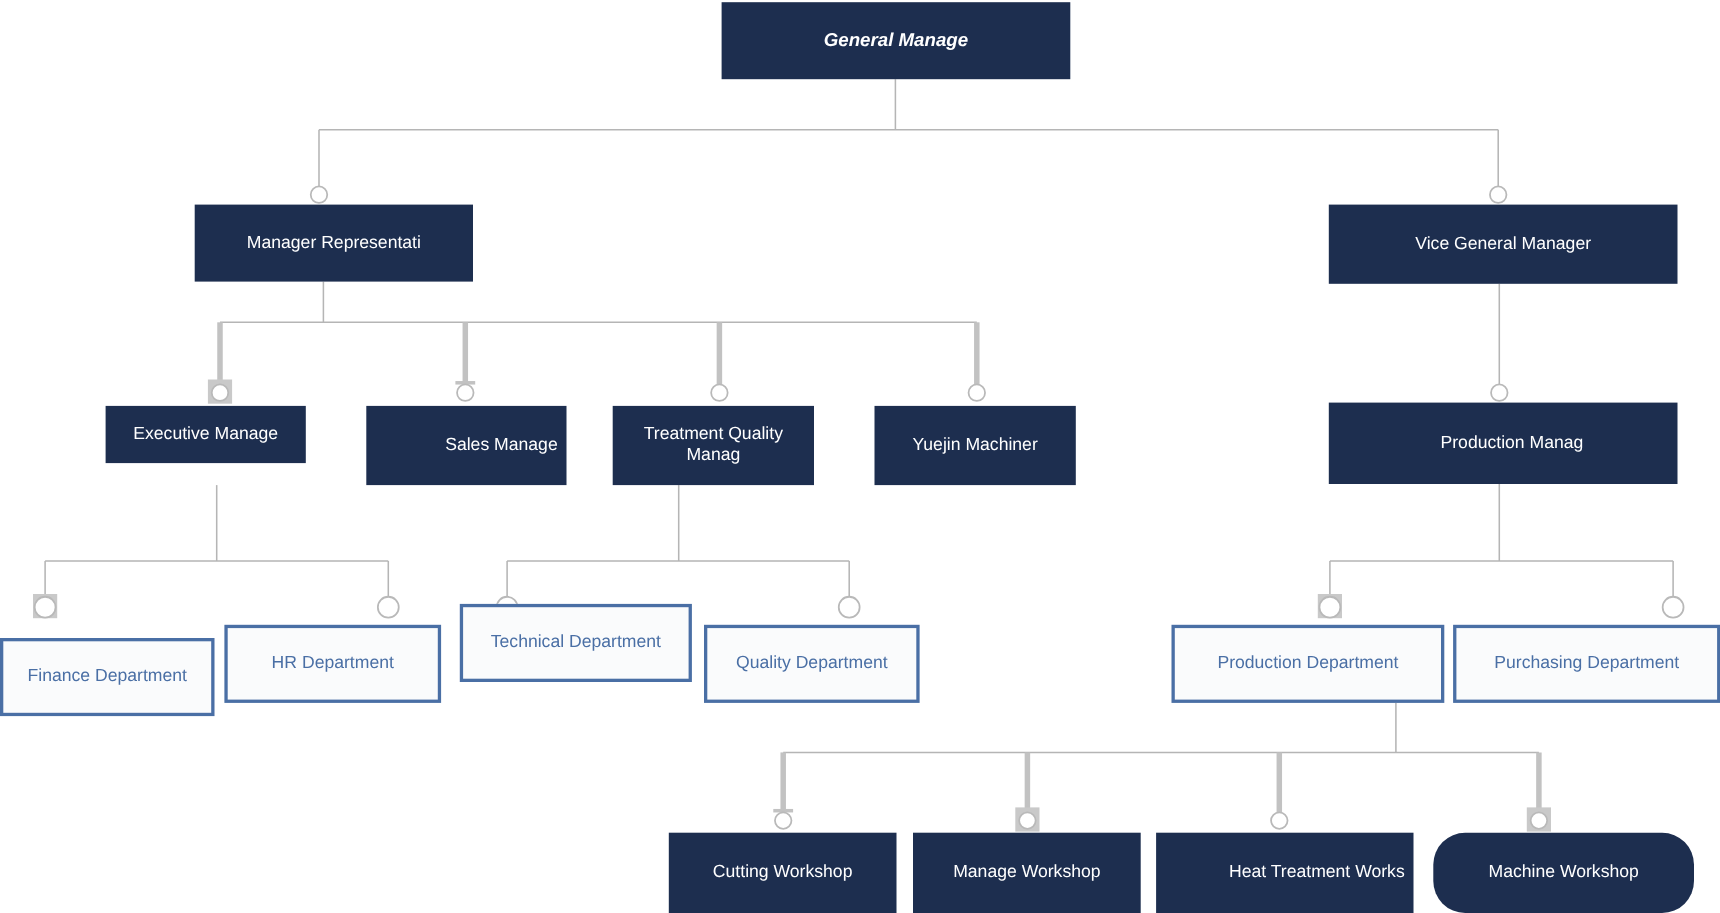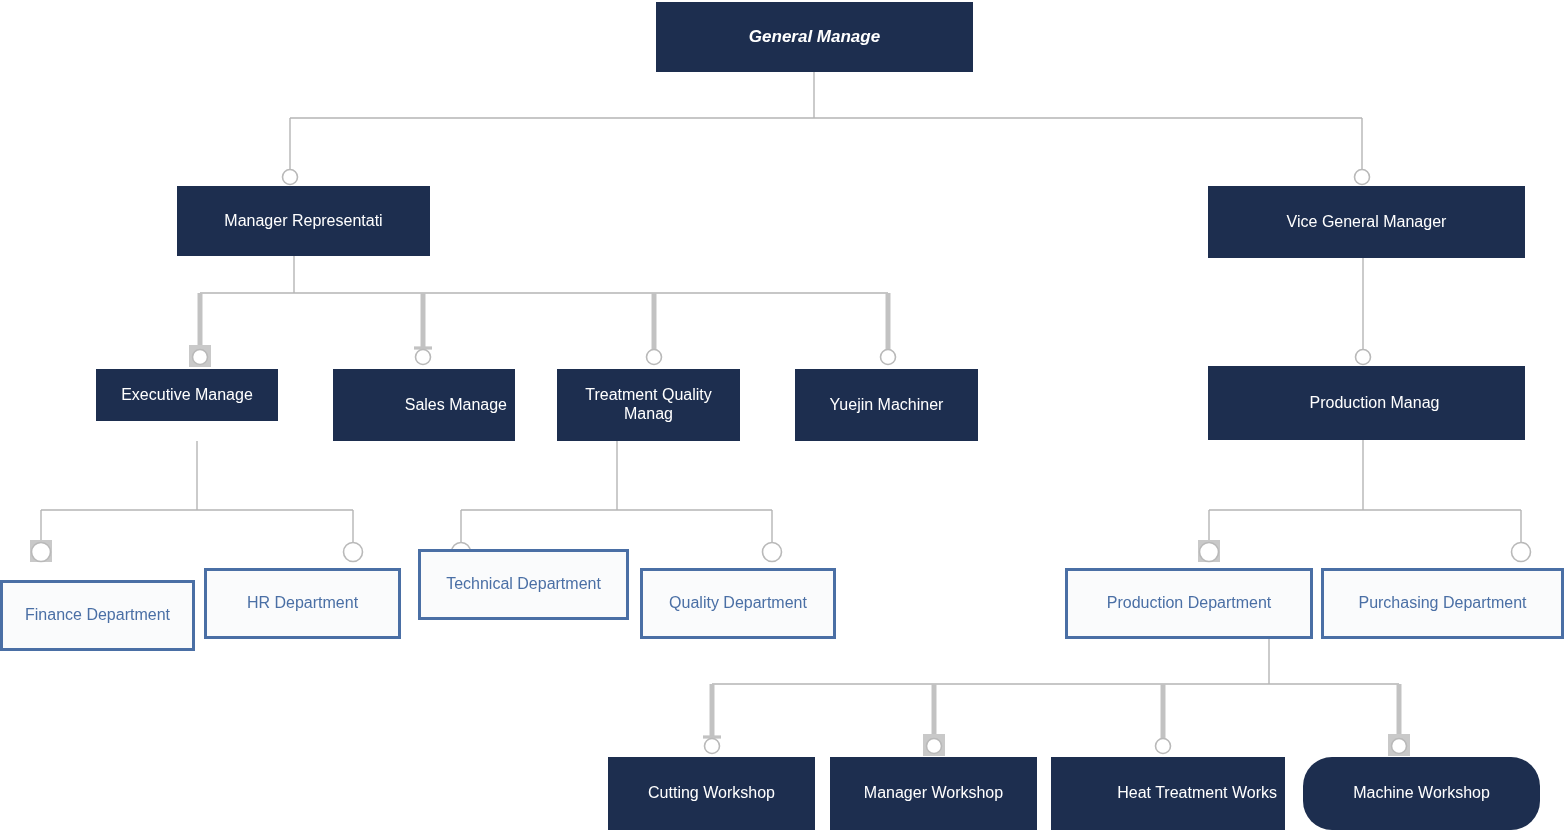--- a/index.html
+++ b/index.html
@@ -156,21 +156,21 @@
       <div class="node node-dept" style="left: 1065px; top: 568px; width: 248px; height: 71px; font-size: 16px; text-align: right;">
         <span class="node-label">Production Department</span>
       </div>
       <div class="node node-dept" style="left: 1321px; top: 568px; width: 243px; height: 71px; font-size: 16px;">
         <span class="node-label">Purchasing Department</span>
       </div>
       <div class="node node-dark" style="left: 608px; top: 757px; width: 207px; height: 73px; font-size: 16px;">
         <span class="node-label">Cutting Workshop</span>
       </div>
       <div class="node node-dark" style="left: 830px; top: 757px; width: 207px; height: 73px; font-size: 16px;">
-        <span class="node-label">Manager Workshop</span>
+        <span class="node-label">Manage Workshop</span>
       </div>
       <div class="node node-dark" style="left: 1051px; top: 757px; width: 234px; height: 73px; font-size: 16px; justify-content: flex-end;">
         <span class="node-label">Heat Treatment Works</span>
       </div>
       <div class="node node-dark" style="left: 1303px; top: 757px; width: 237px; height: 73px; font-size: 16px; border-radius: 29px;">
         <span class="node-label">Machine Workshop</span>
       </div>
     </div>
 </div>
 

